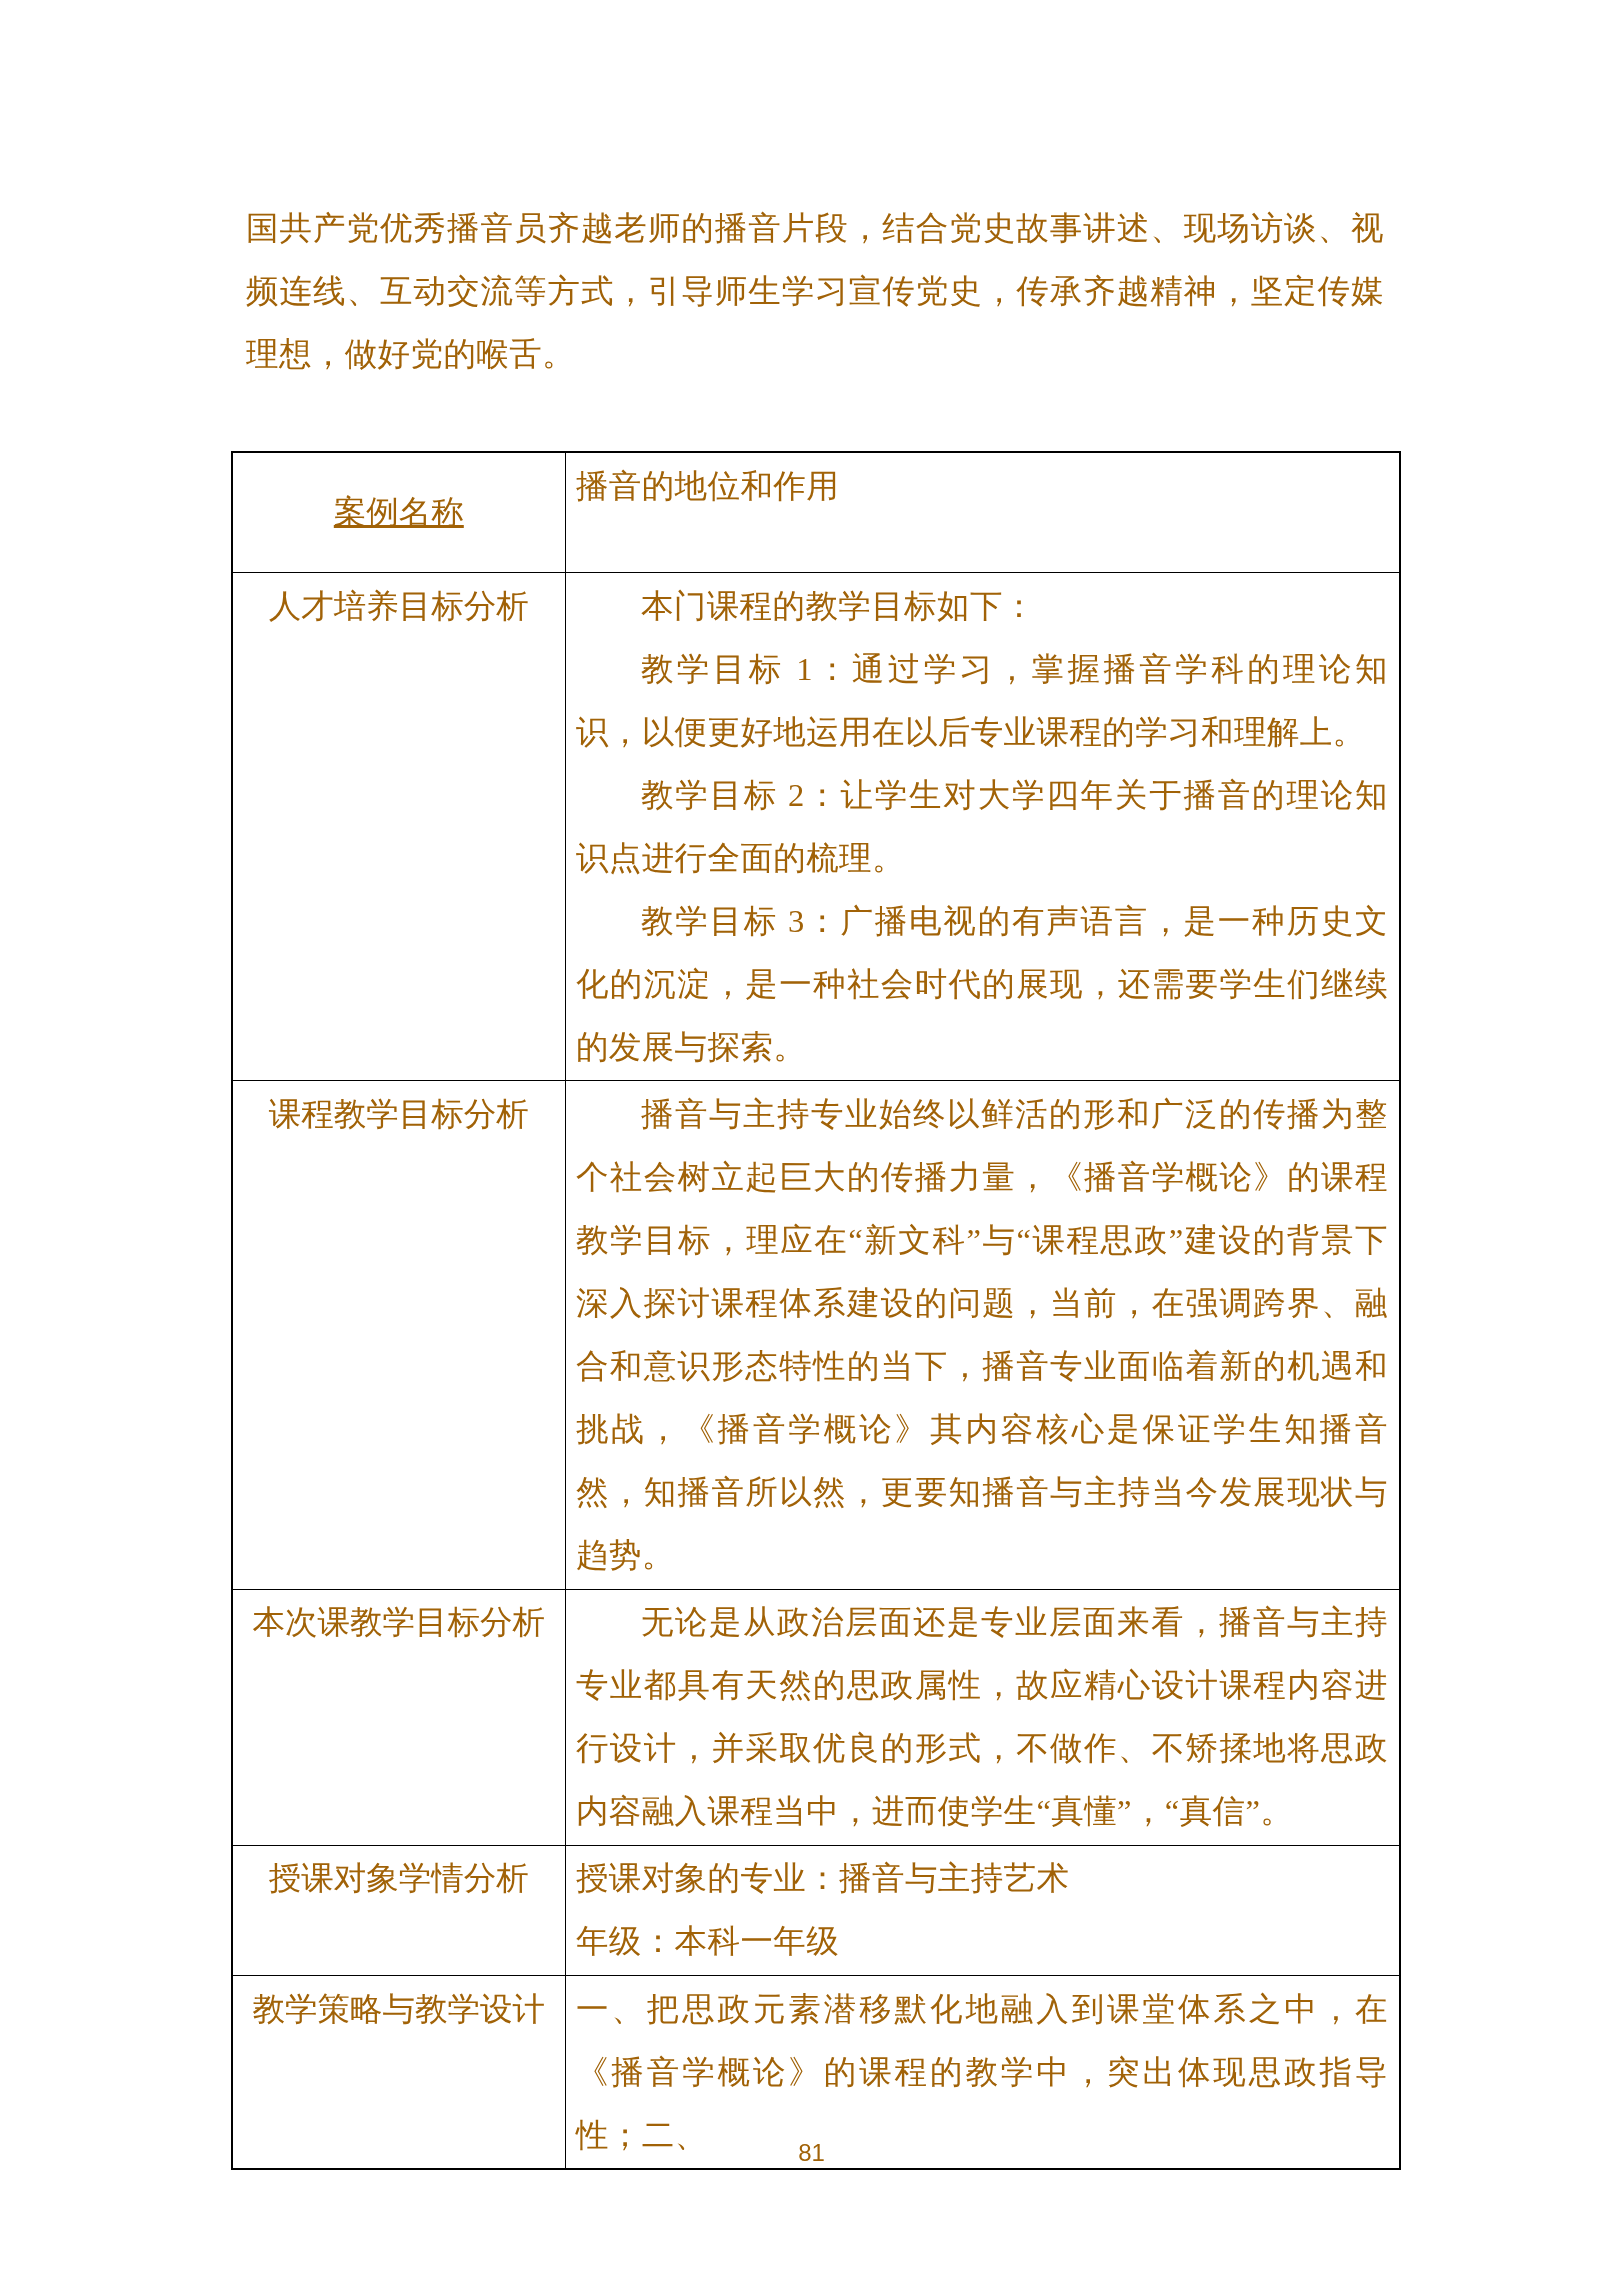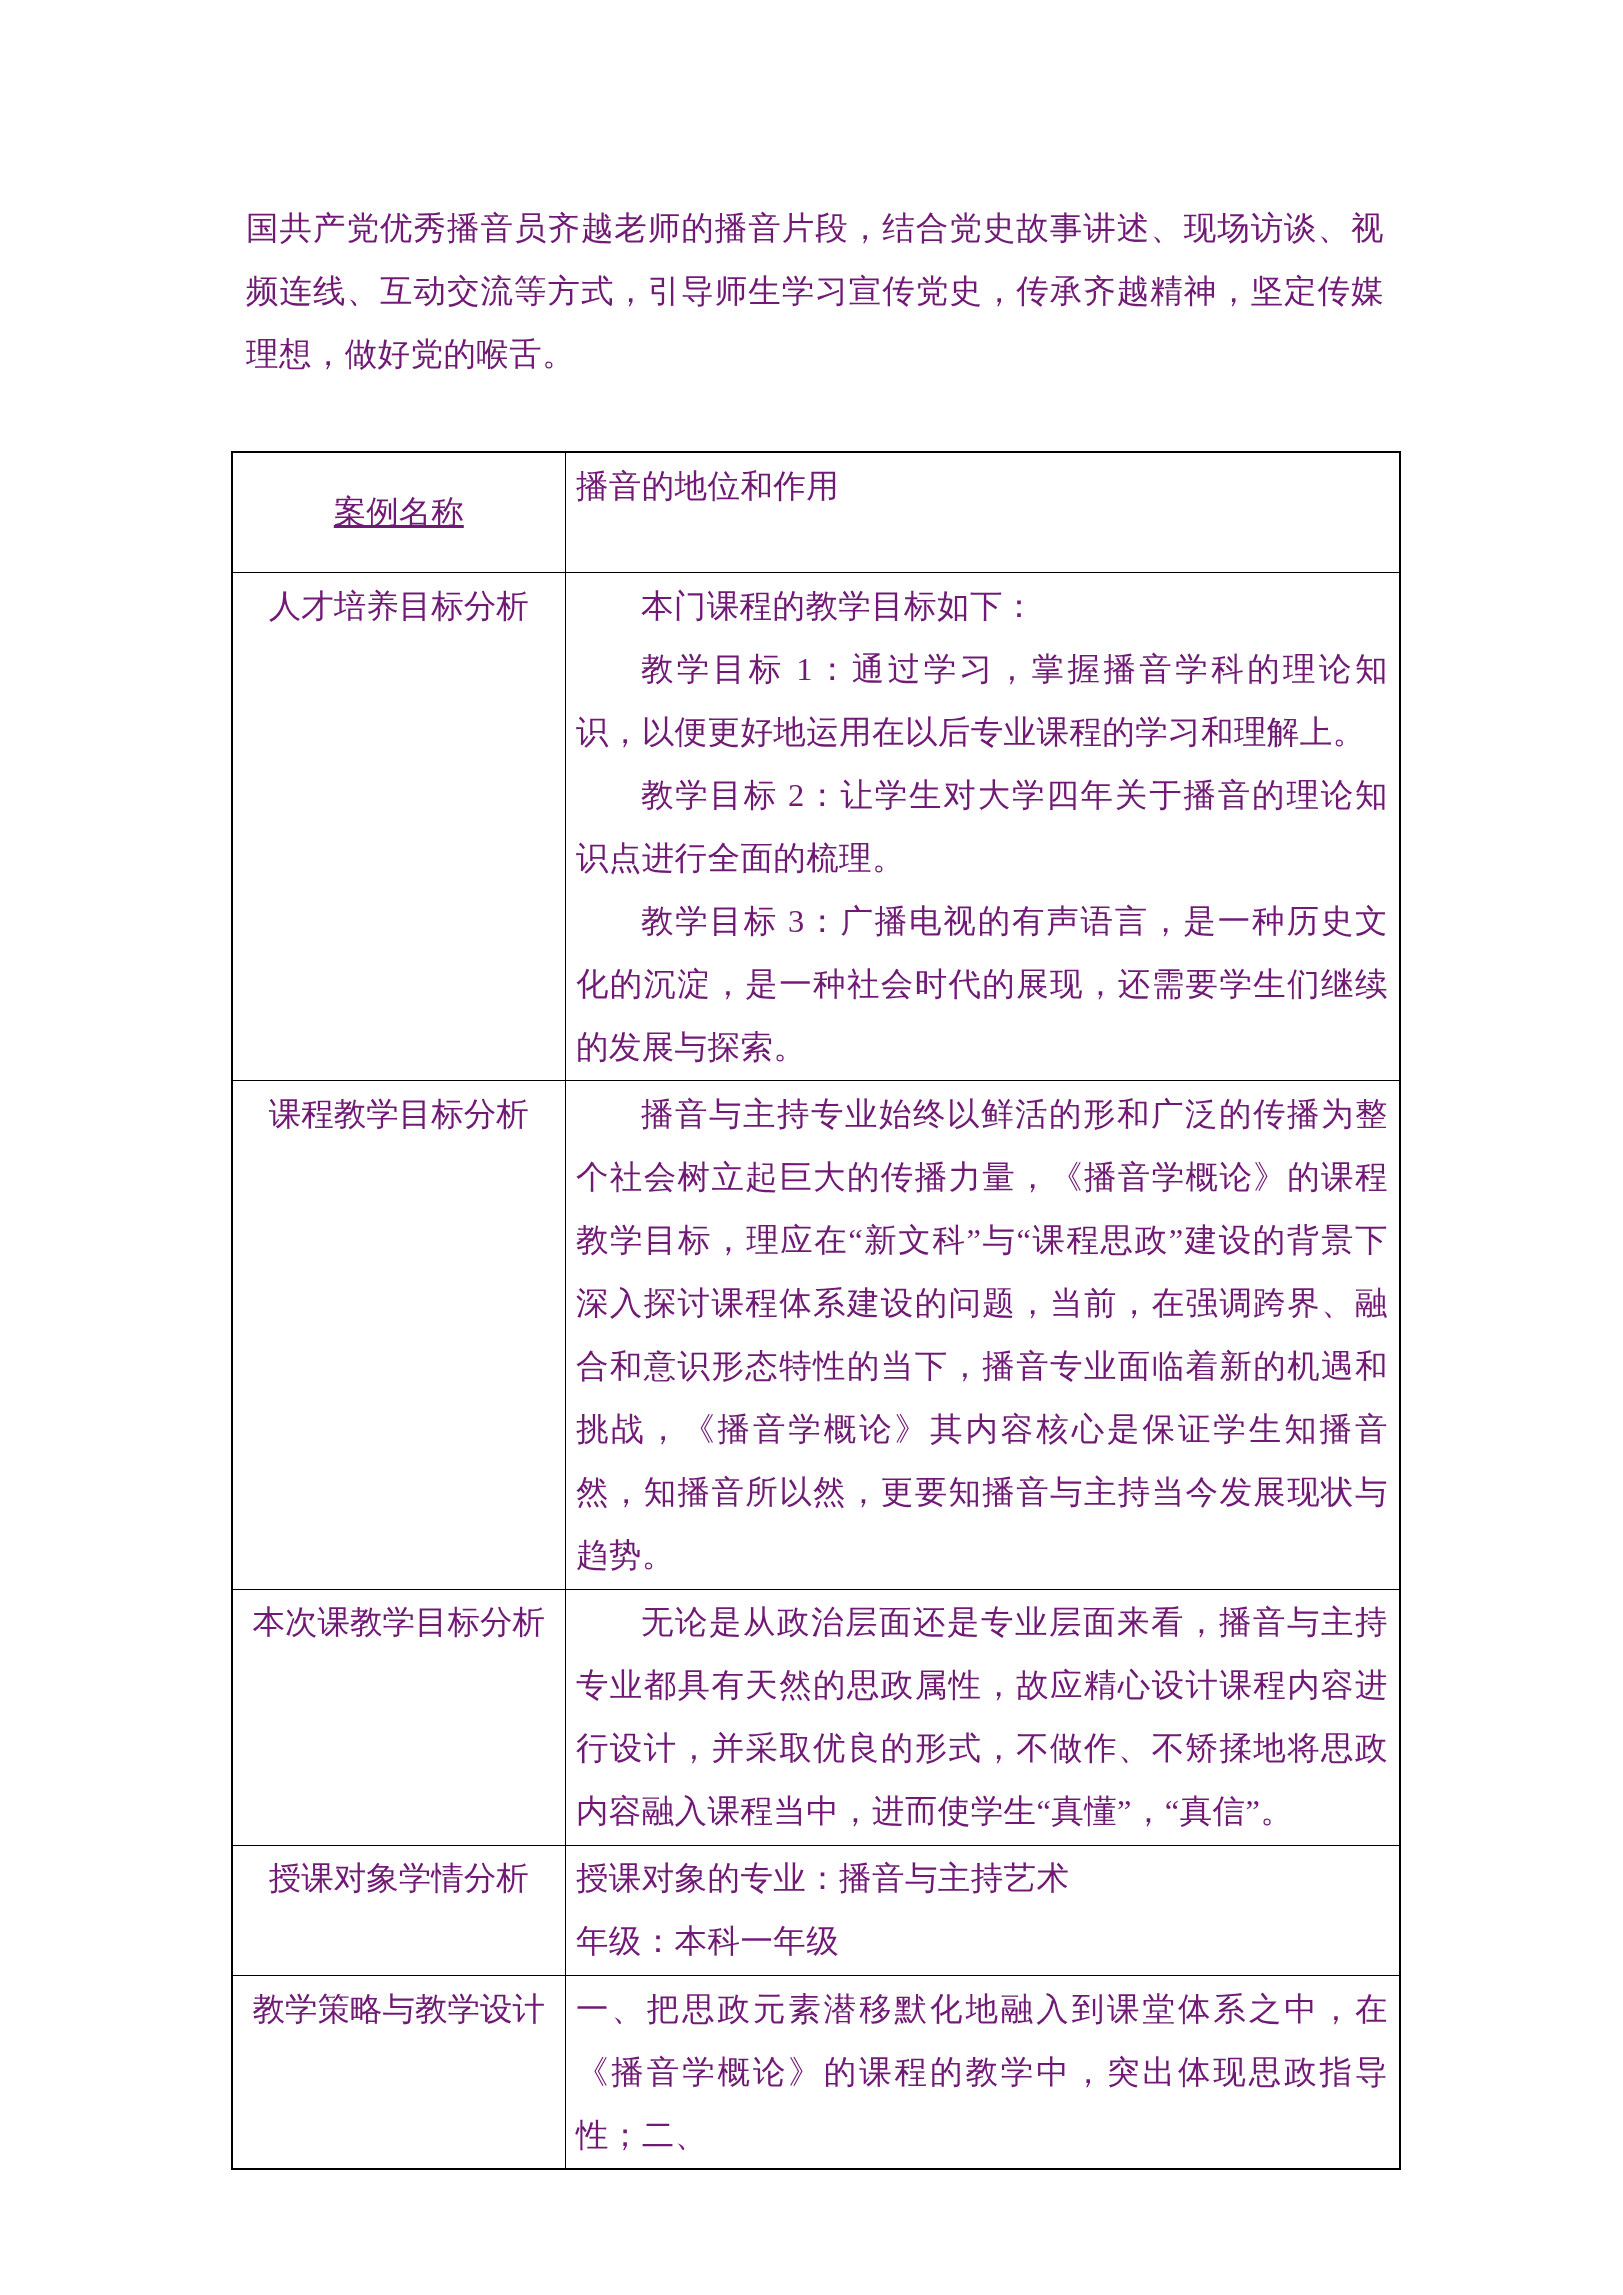--- a/index.html
+++ b/index.html
@@ -5,21 +5,21 @@
   html, body {
     margin: 0;
     padding: 0;
     background: #ffffff;
   }
   .page {
     position: relative;
     width: 1623px;
     height: 2295px;
     background: #ffffff;
-    color: #701a75;
+    color: #a16207;
     font-family: "Liberation Serif", "DejaVu Serif", serif;
     overflow: hidden;
   }
   .content-block {
     position: absolute;
     left: 246px;
     top: 197px;
     width: 1138px;
   }
   .body-para {
@@ -131,15 +131,16 @@
     </tr>
         <tr>
       <td class="label-cell">教学策略与教学设计</td>
       <td class="content-cell">
             <p class="cell-para">一、把思政元素潜移默化地融入到课堂体系之中，在《播音学概论》的课程的教学中，突出体现思政指导性；二、</p>
           </td>
     </tr>
       </tbody>
   </table>
 
+  <div class="page-number">81</div>
 
 </div>
 
 
 </body></html>

